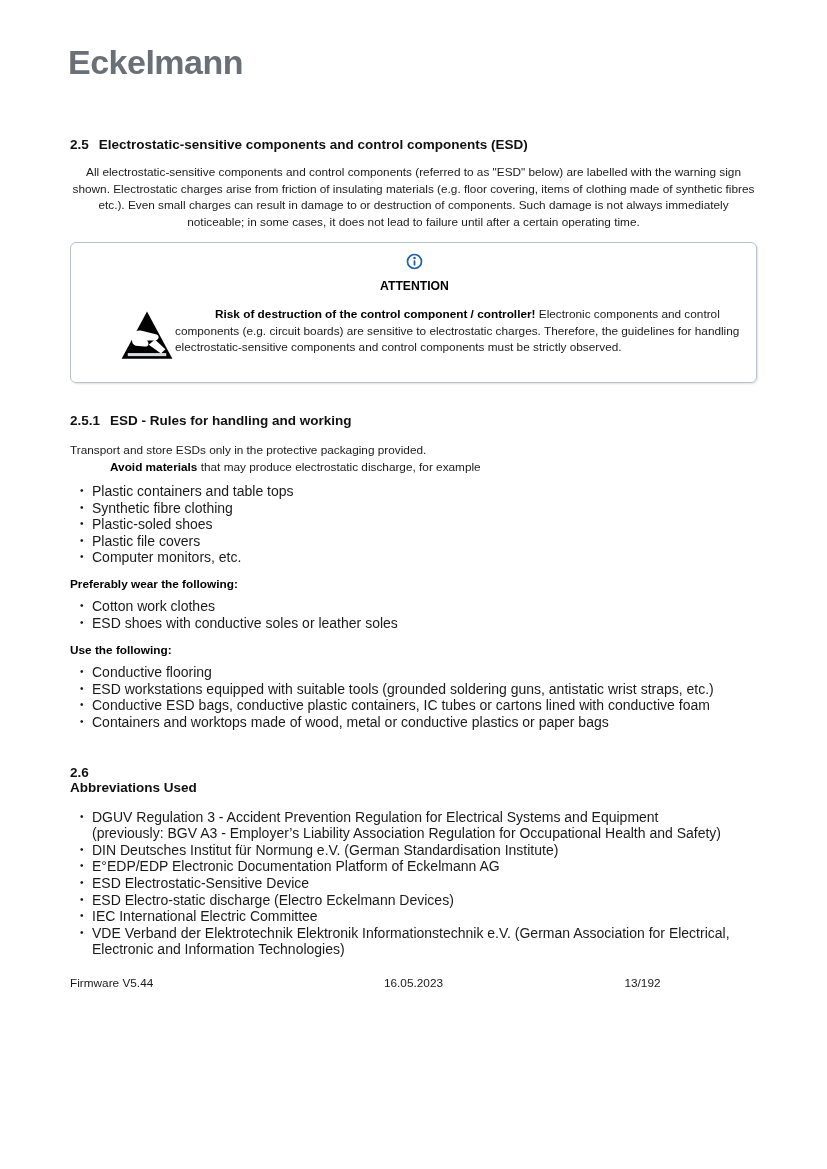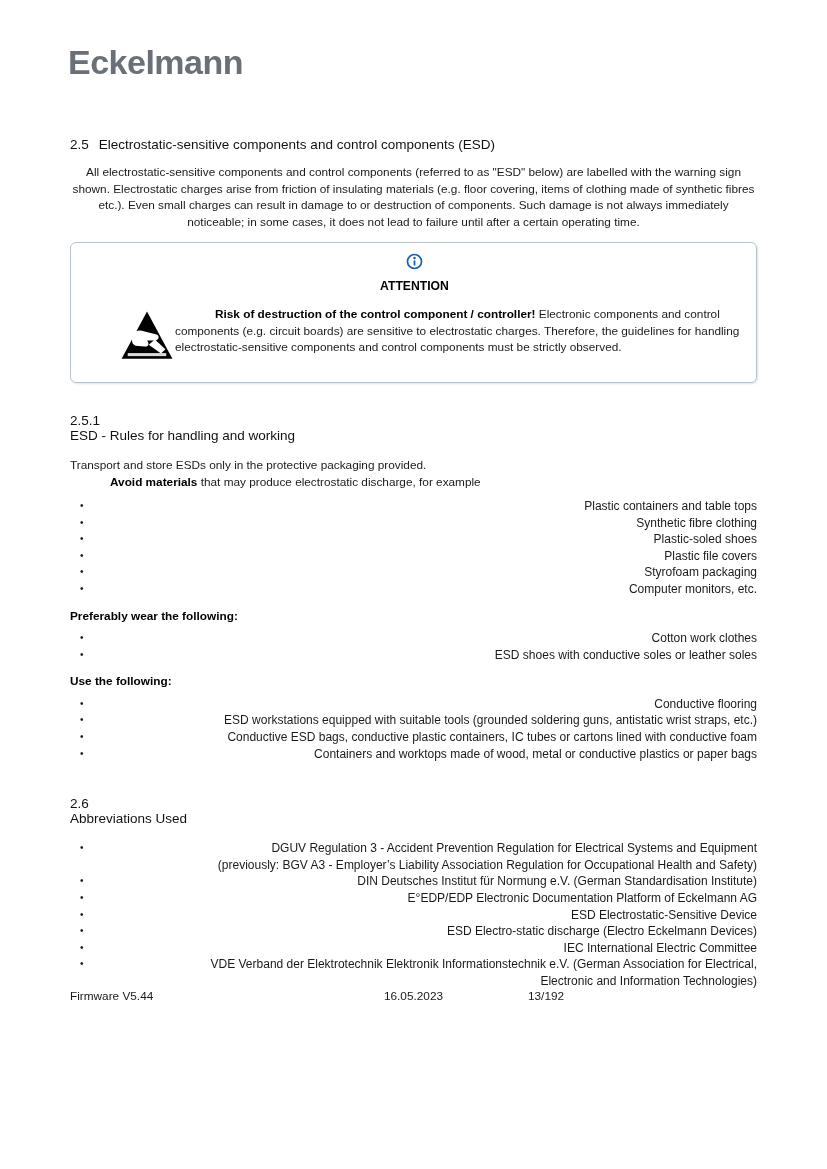--- a/index.html
+++ b/index.html
@@ -14,25 +14,25 @@
     width: 827px; height: 1020px;
     padding: 45px 70px 30px 70px;
     display: flex; flex-direction: column;
   }
   .logo {
     font-size: 34px; font-weight: 700; letter-spacing: -0.5px;
     color: #697077; line-height: 1; margin-left: -2px;
   }
   .h-section {
     display: flex; align-items: baseline;
-    font-size: 13.5px; font-weight: 400; color: #111;
+    font-size: 13.5px; font-weight: 700; color: #111;
   }
   .h-section .sec-num { margin-right: 10px; white-space: nowrap; }
   .h-25   { margin-top: 58px; }
-  .h-251  { margin-top: 30px; flex-direction: column; }
+  .h-251  { margin-top: 30px; }
   .h-26   { margin-top: 34px; flex-direction: column; }
   .body-text {
     font-size: 11.8px; line-height: 16.5px; color: #1a1a1a;
   }
   .intro { margin-top: 12px; text-align: center; }
   .para-251 { margin-top: 14px; }
   b.inline-bold { font-weight: 700; color: #000; margin-left: 40px; }
 
   
   .attention-box {
@@ -46,42 +46,41 @@
   .attention-title { font-size: 12.2px; font-weight: 700; color: #000; }
   .attention-content { display: flex; margin-top: 13px; }
   .esd-symbol { flex: 0 0 auto; margin-left: 32px; width: 56px; height: 60px; }
   .attention-text { margin-left: 42px; margin-right: 6px; }
 
   
   ul.doc-list { margin: 8px 0 0 0; padding: 0; list-style: none; }
   ul.doc-list.tight { margin-top: 6px; }
   ul.doc-list li {
     position: relative; padding-left: 22px;
-    font-size: 12px; line-height: 16.6px;
+    font-size: 14px; line-height: 16.6px;
     white-space: pre-line;
-    text-align: right;
   }
   ul.doc-list li::before {
     content: "•"; position: absolute; left: 10px; top: 0;
     font-size: 10px; line-height: 16.6px; color: #1a1a1a;
   }
   .sub-bold {
     margin-top: 10px; font-size: 11.8px; line-height: 16.5px;
     font-weight: 700; color: #000;
   }
 
   
   .footer {
     margin-top: auto;
     display: flex; align-items: baseline;
     font-size: 11.8px; color: #1a1a1a;
   }
   .footer .f-left  { flex: 1; text-align: left; }
   .footer .f-center{ flex: 1; text-align: center; }
-  .footer .f-right { flex: 1; text-align: left; }
+  .footer .f-right { flex: 1; text-align: center; }
 </style>
 </head>
 <body>
 
 <div class="page">
 
   <div class="logo">Eckelmann</div>
 
   <div class="h-section h-25">
     <span class="sec-num">2.5</span>
@@ -124,21 +123,20 @@
   <p class="body-text para-251" style="margin:14px 0 0 0">
     <span>Transport and store ESDs only in the protective packaging provided.</span><br>
     <b class="inline-bold">Avoid materials</b><span> that may produce electrostatic discharge, for example</span>
   </p>
 
   <ul class="doc-list">
       <li>Plastic containers and table tops</li>
       <li>Synthetic fibre clothing</li>
       <li>Plastic-soled shoes</li>
       <li>Plastic file covers</li>
-      <li>Styrofoam packaging</li>
       <li>Computer monitors, etc.</li>
     </ul>
 
   <div class="sub-bold">Preferably wear the following:</div>
   <ul class="doc-list tight">
       <li>Cotton work clothes</li>
       <li>ESD shoes with conductive soles or leather soles</li>
     </ul>
 
   <div class="sub-bold">Use the following:</div>

